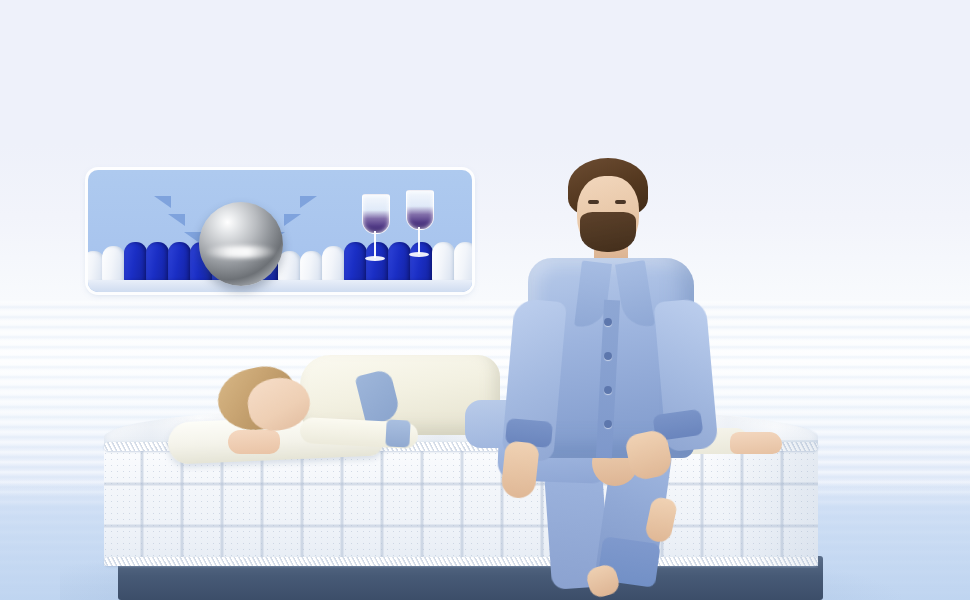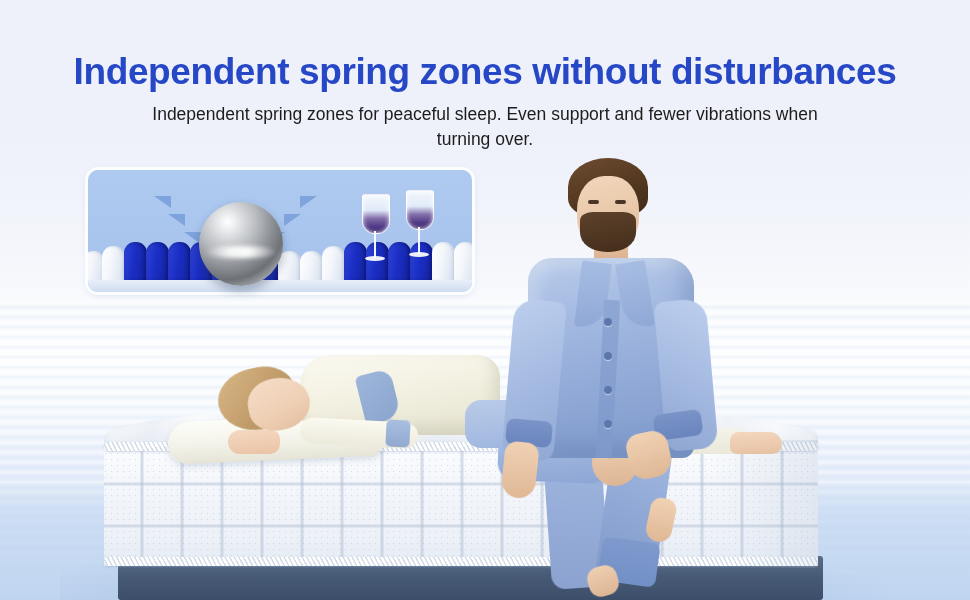--- a/index.html
+++ b/index.html
@@ -608,22 +608,20 @@
 </style>
 </head>
 <body>
 
 <div id="banner">
 
   <div class="striations"></div>
   <div class="floor"></div>
   <div class="floor-shadow"></div>
 
-  <h1 class="headline">Independent spring zones without disturbances</h1>
-  <p class="subhead">Independent spring zones for peaceful sleep.  Even support and fewer vibrations when turning over.</p>
 
   <div class="inset">
 
     <div class="springs">
       <div class="spring white low" style="left:-6px"></div>
       <div class="spring white mid" style="left:14px"></div>
       <div class="spring blue" style="left:36px"></div>
       <div class="spring blue" style="left:58px"></div>
       <div class="spring blue" style="left:80px"></div>
       <div class="spring blue" style="left:102px"></div>

